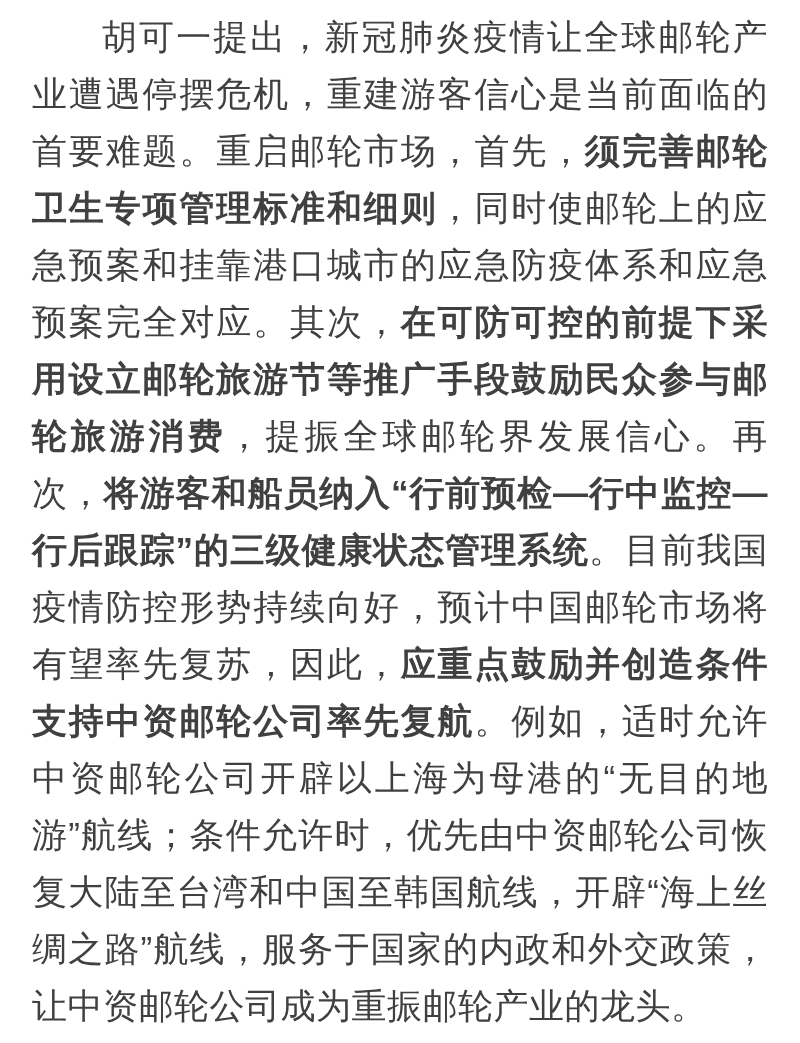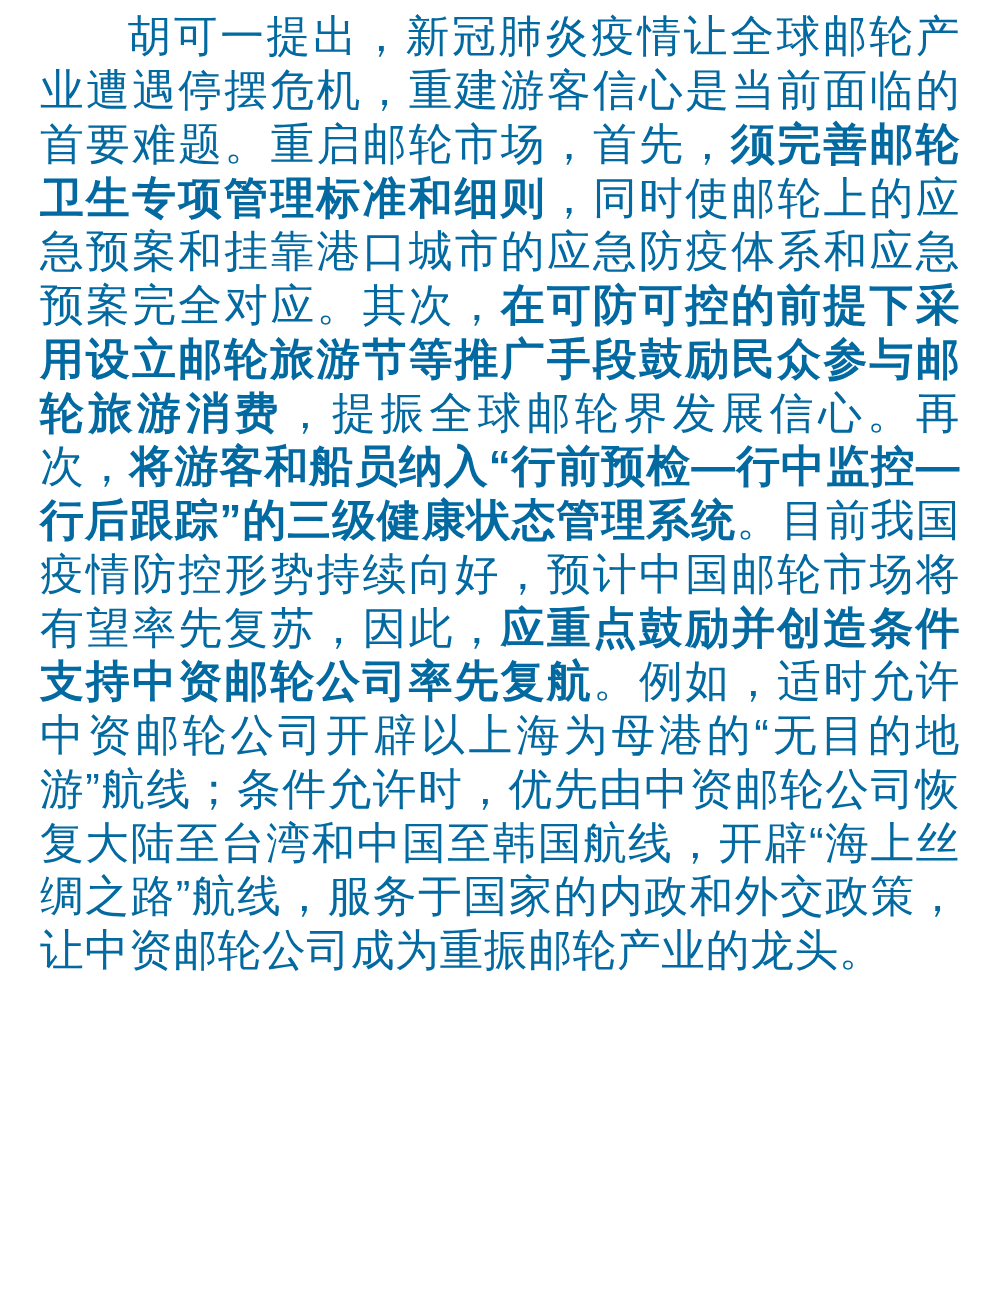--- a/index.html
+++ b/index.html
@@ -12,23 +12,23 @@
     height: 1043px;
     overflow: hidden;
     font-family: "Liberation Sans", "DejaVu Sans", sans-serif;
   }
   .article {
     padding: 8px 32px 0 32px;
   }
   .paragraph {
     margin: 0;
     font-size: 35px;
-    line-height: 43px;
+    line-height: 57px;
     letter-spacing: 0.5px;
-    color: #0369a1;
+    color: #404040;
     text-align: justify;
     text-justify: inter-ideograph;
     text-indent: 2em;
     font-weight: 400;
     word-break: normal;
   }
   .paragraph .run-bold {
     font-weight: 700;
   }
   .paragraph .run-normal {

